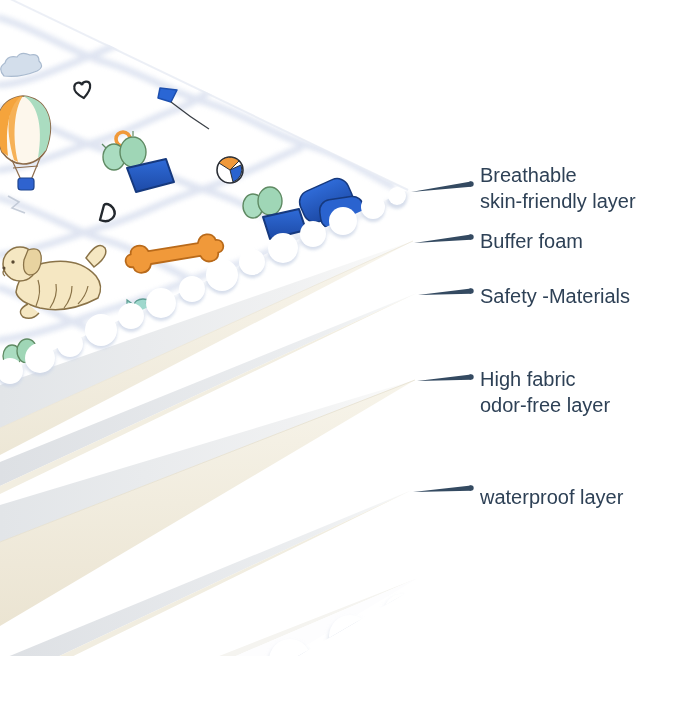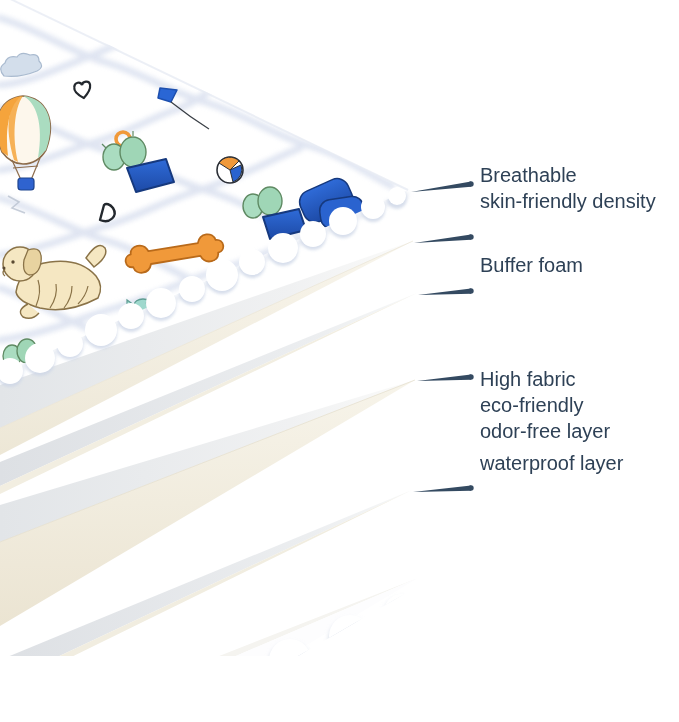--- a/index.html
+++ b/index.html
@@ -24,24 +24,24 @@
   .diagram-svg{position:absolute;left:0;top:0;}
   .layer-label{
     position:absolute;
     left:480px;
     font-size:20px;
     line-height:26px;
     color:#2e4156;
     white-space:nowrap;
   }
   .lbl-1{top:162px;}
-  .lbl-2{top:228px;margin-top:24px;}
+  .lbl-2{top:228px;}
   .lbl-3{top:283px;}
   .lbl-4{top:366px;}
-  .lbl-5{top:450px;}
+  .lbl-5{top:484px;}
 </style>
 </head>
 <body>
 
 <div class="stage">
 
   <h1 class="title">3D structure display</h1>
 
   <svg class="diagram-svg" width="679" height="722" viewBox="0 0 679 722">
     <defs>
@@ -294,27 +294,29 @@
       </g>
       <g>
         <polygon points="413,492 471,485.5 471,490.8"></polygon>
           <circle cx="471" cy="488" r="2.7"></circle>
       </g>
     </g>
   </svg>
 
   <div class="layer-label lbl-1">
     <div>Breathable</div>
-    <div>skin-friendly density</div>
+    <div>skin-friendly layer</div>
   </div>
   <div class="layer-label lbl-2">
     <div>Buffer foam</div>
   </div>
+  <div class="layer-label lbl-3">
+    <div>Safety -Materials</div>
+  </div>
   <div class="layer-label lbl-4">
     <div>High fabric</div>
-    <div>eco-friendly</div>
     <div>odor-free layer</div>
   </div>
   <div class="layer-label lbl-5">
     <div>waterproof layer</div>
   </div>
 
 </div>
 
 </body></html>

